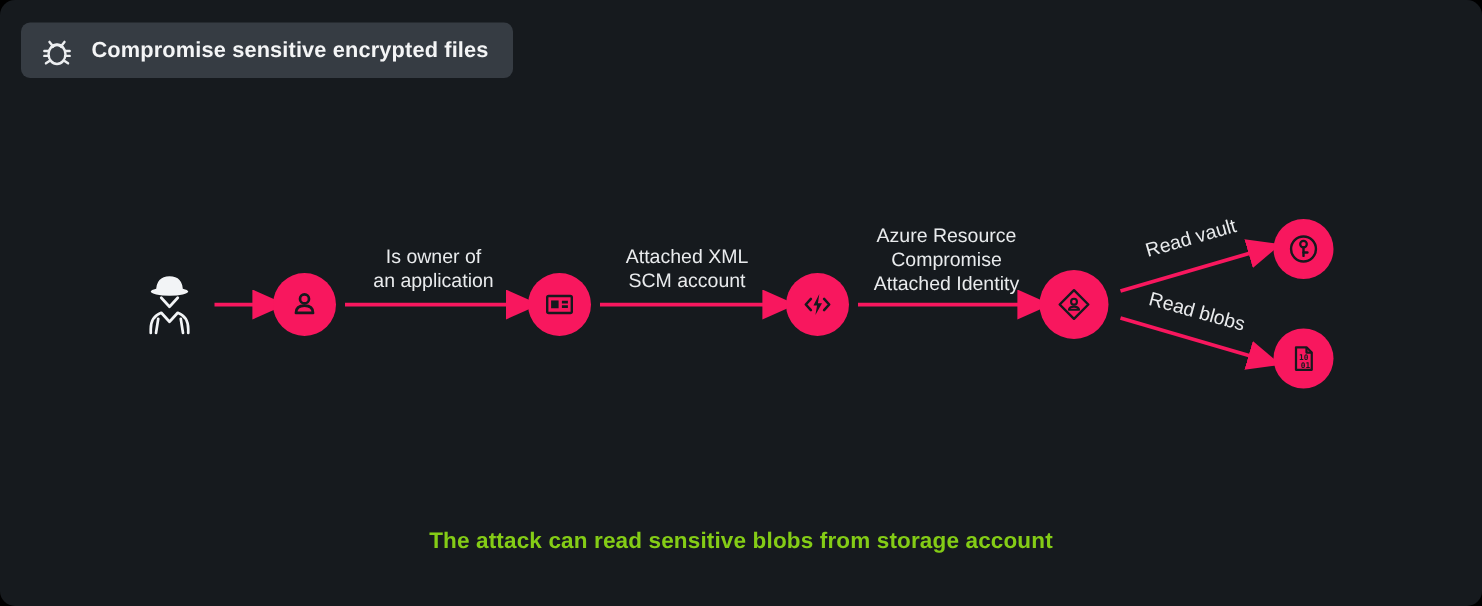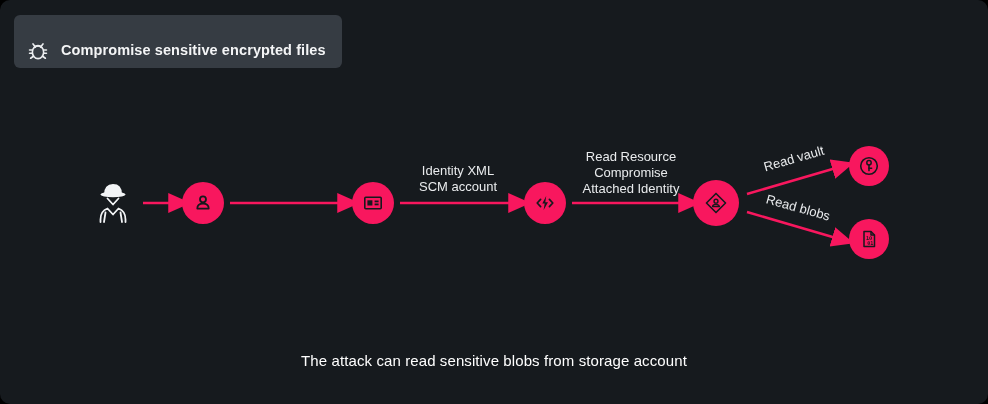--- a/index.html
+++ b/index.html
@@ -1,40 +1,40 @@
 <!DOCTYPE html>
 <html style="--accent: #f8175e; --bg: #161a1e;"><head>
 <meta charset="utf-8">
 <style>
   :root{ --accent:#f8175e; --bg:#161a1e; --ink:#16191d; }
   html,body{margin:0;padding:0;background:#000;}
   body{font-family:"Liberation Sans", sans-serif;}
   .canvas{position:relative;width:988px;height:404px;background:var(--bg);border-radius:10px;overflow:hidden;}
 
   .badge{position:absolute;left:14px;top:15px;height:37px;display:inline-flex;align-items:center;gap:10px;
-         padding:16px 16px 0 11px;background:#363c43;border-radius:6px;color:#f4f5f6;
+         padding:0 16px 0 11px;background:#363c43;border-radius:6px;color:#f4f5f6;
          font-size:14.5px;font-weight:600;letter-spacing:.1px;cursor:default;}
   .badge svg{flex:0 0 auto;}
 
   .arrows{position:absolute;left:0;top:0;width:988px;height:404px;pointer-events:none;}
 
   .node{position:absolute;border-radius:50%;background:var(--accent);display:flex;align-items:center;justify-content:center;}
   .n42{width:42px;height:42px;}
   .n46{width:46px;height:46px;}
   .n40{width:40px;height:40px;}
 
   .attacker{position:absolute;left:93px;top:181px;width:40px;height:44px;display:flex;align-items:center;justify-content:center;}
 
   .edge-label{position:absolute;color:#e9ebed;font-size:13px;line-height:16px;text-align:center;white-space:nowrap;}
   .edge-label span{display:block;}
   .rot-up{transform:rotate(-16deg);}
   .rot-down{transform:rotate(15.5deg);}
 
-  .caption{position:absolute;left:0;right:0;top:352px;text-align:center;color:#ffffff;
-           font-size:15px;font-weight:400;letter-spacing:.1px;}
+  .caption{position:absolute;left:0;right:0;top:352px;text-align:center;color:#84cc16;
+           font-size:15px;font-weight:700;letter-spacing:.1px;}
 </style>
 </head>
 <body>
 
 <div class="canvas">
 
   <div class="badge">
     <svg width="26" height="26" viewBox="0 0 24 24">
       <g fill="none" stroke="#eceef0" stroke-width="1.5" stroke-linecap="round">
         <ellipse cx="12" cy="14" rx="5.2" ry="6"></ellipse>
@@ -136,28 +136,32 @@
     <svg width="24" height="24" viewBox="0 0 24 24">
       <g fill="none" stroke="#16191d" stroke-width="1.5" stroke-linejoin="round">
         <path d="M7 4.5 H14 L17.5 8 V19.5 H7 Z"></path>
         <path d="M14 4.5 V8 H17.5"></path>
       </g>
       <text x="9" y="13.2" font-family="'DejaVu Sans Mono', monospace" font-size="5.2" font-weight="bold" fill="#16191d">10</text>
       <text x="10.2" y="18.2" font-family="'DejaVu Sans Mono', monospace" font-size="5.2" font-weight="bold" fill="#16191d">01</text>
     </svg>
   </div>
 
+  <div class="edge-label" style="left:209px;top:163px;width:160px;">
+    <span>Is owner of</span>
+    <span>an application</span>
+  </div>
 
   <div class="edge-label" style="left:378px;top:163px;width:160px;">
-    <span>Identity XML</span>
+    <span>Attached XML</span>
     <span>SCM account</span>
   </div>
 
   <div class="edge-label" style="left:551px;top:149px;width:160px;">
-    <span>Read Resource</span>
+    <span>Azure Resource</span>
     <span>Compromise</span>
     <span>Attached Identity</span>
   </div>
 
   <div class="edge-label rot-up" style="left:742px;top:151px;width:104px;">Read vault</div>
 
   <div class="edge-label rot-down" style="left:746px;top:200px;width:104px;">Read blobs</div>
 
   <div class="caption">The attack can read sensitive blobs from storage account</div>
 

